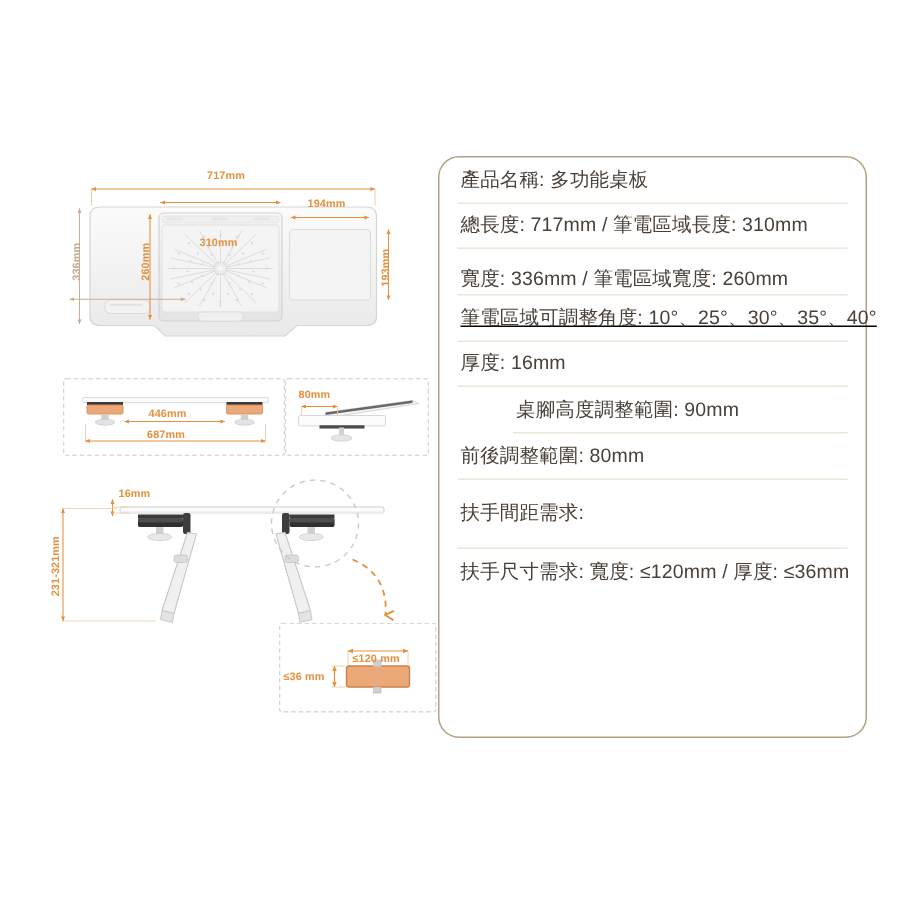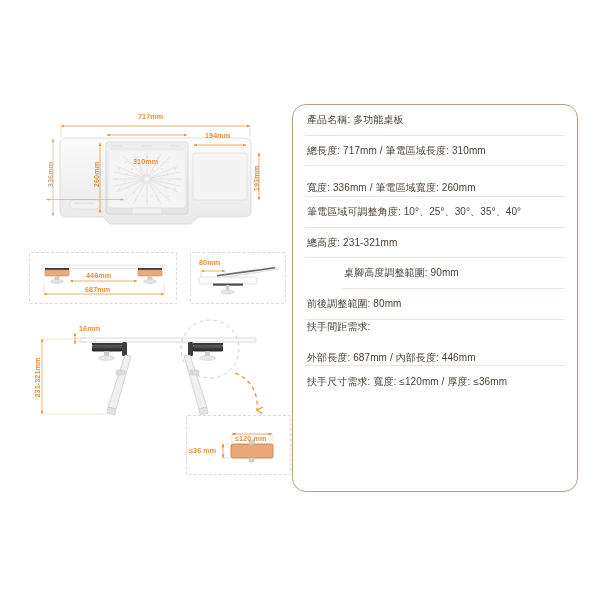--- a/index.html
+++ b/index.html
@@ -18,21 +18,21 @@
     padding:0 12px;
   }
   .spec-row{
     display:flex;align-items:center;
     box-sizing:border-box;
     border-bottom:1px solid #ece6da;
     padding:0 2px;
   }
   .spec-row:last-child{border-bottom:none;}
   .spec-row .line{
-    font-size:10px;color:#4a4038;line-height:1.55;
+    font-size:13px;color:#4a4038;line-height:1.55;
     letter-spacing:.1px;white-space:nowrap;
   }
   .spec-row.two .lines{display:flex;flex-direction:column;gap:16px;}
 
   
   .dim-text{
     position:absolute;font-size:7.2px;color:#e3903f;
     letter-spacing:.1px;white-space:nowrap;font-weight:700;
   }
   .dim-text.gray{color:#c3a98c;}
@@ -174,21 +174,21 @@
     </svg>
 
     <div class="dim-text" style="left:90px;top:0px;">717mm</div>
     <div class="dim-text" style="left:85px;top:9px;margin-top:36px;">310mm</div>
     <div class="dim-text" style="left:157px;top:19px;">194mm</div>
     <div class="dim-text gray vert" style="left:-10px;top:58px;transform:rotate(-90deg);">336mm</div>
     <div class="dim-text vert" style="left:36px;top:58px;transform:rotate(-90deg);">260mm</div>
     <div class="dim-text vert" style="left:196px;top:62px;transform:rotate(-90deg);">193mm</div>
   </div>
 
-  <div class="panel-dash" style="left:29px;top:252px;width:148px;height:52px;">
+  <div class="panel-dash" style="left:42px;top:252px;width:148px;height:52px;">
     <svg width="148" height="52" viewBox="0 0 148 52">
       <defs>
         <marker id="ar2" markerWidth="5" markerHeight="5" refX="4.4" refY="2.5" orient="auto">
           <path d="M0,0.6 L4.6,2.5 L0,4.4 Z" fill="#e3903f"></path>
         </marker>
         <marker id="ar2S" markerWidth="5" markerHeight="5" refX="0.4" refY="2.5" orient="auto">
           <path d="M4.6,0.6 L0,2.5 L4.6,4.4 Z" fill="#e3903f"></path>
         </marker>
       </defs>
 
@@ -341,44 +341,43 @@
         <div class="spec-row" style="height: 30.6709px;">
           <div class="lines">
             <div class="line">總長度: 717mm / 筆電區域長度: 310mm</div>
           </div>
         </div>
         <div class="spec-row" style="height: 30.6709px; align-items: flex-end;">
           <div class="lines">
             <div class="line">寬度: 336mm / 筆電區域寬度: 260mm</div>
           </div>
         </div>
-        <div class="spec-row" style="height: 30.6709px;">
+        <div class="spec-row" style="height: 30.6709px; text-decoration: underline;">
           <div class="lines">
             <div class="line">筆電區域可調整角度:  10°、25°、30°、35°、40°</div>
           </div>
         </div>
         <div class="spec-row" style="height: 30.6709px;">
           <div class="lines">
-            <div class="line">總高度: 231-321mm</div>
+            <div class="line">厚度: 16mm</div>
           </div>
         </div>
         <div class="spec-row" style="height: 30.6709px; margin-left: 37px;">
           <div class="lines">
             <div class="line">桌腳高度調整範圍: 90mm</div>
           </div>
         </div>
         <div class="spec-row" style="height: 30.6709px;">
           <div class="lines">
             <div class="line">前後調整範圍: 80mm</div>
           </div>
         </div>
         <div class="spec-row two" style="height: 46.6198px;">
           <div class="lines">
             <div class="line">扶手間距需求:</div>
-            <div class="line">外部長度:  687mm / 內部長度:  446mm</div>
           </div>
         </div>
         <div class="spec-row" style="height: 30.6709px;">
           <div class="lines">
             <div class="line">扶手尺寸需求: 寬度:  ≤120mm / 厚度:  ≤36mm</div>
           </div>
         </div>
       </div>
   </div>
 

